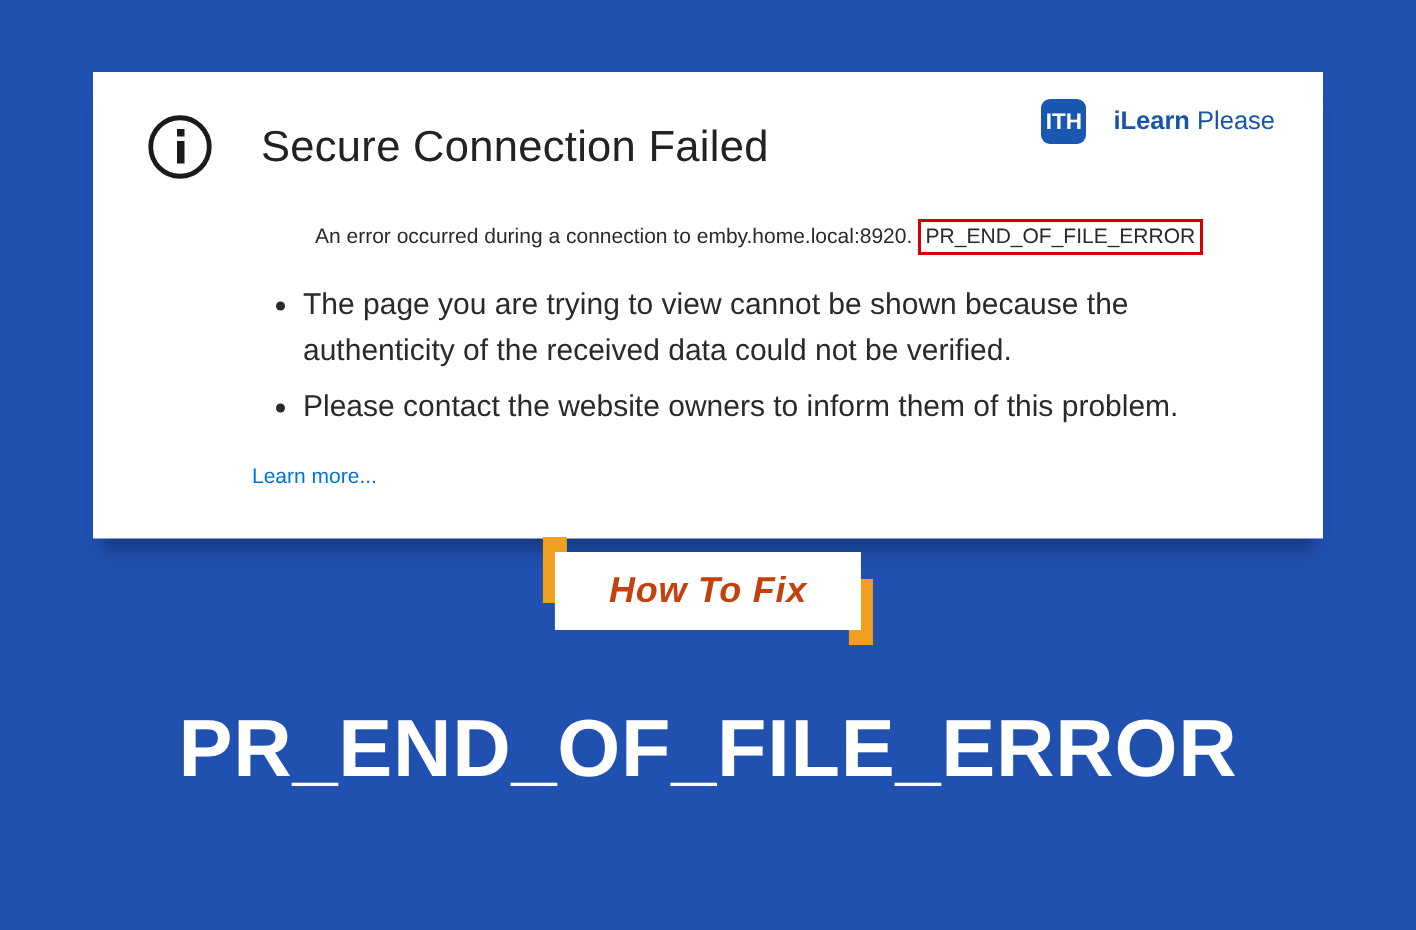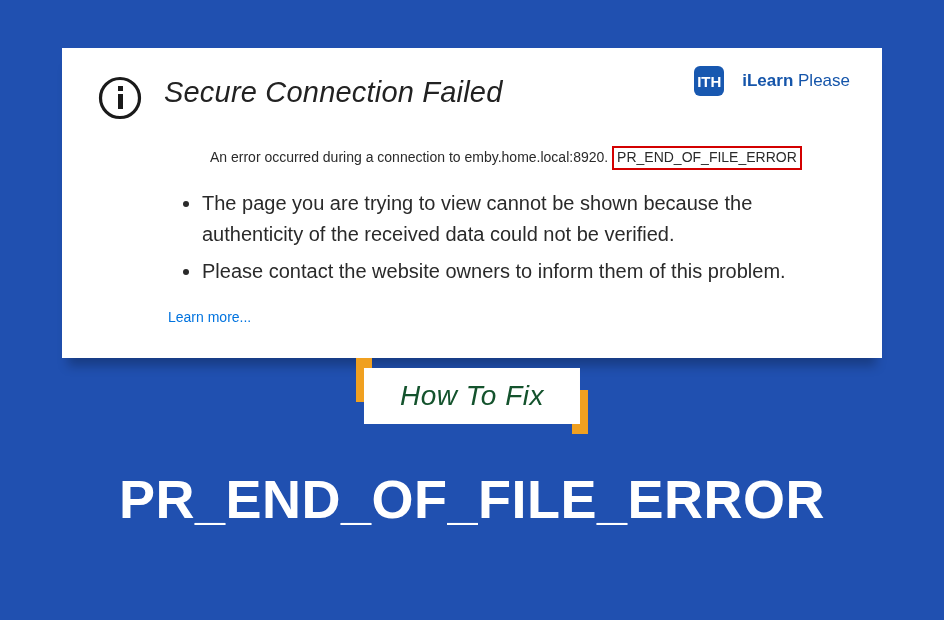--- a/index.html
+++ b/index.html
@@ -15,22 +15,22 @@
     position: absolute;
     left: 62px;
     top: 48px;
     width: 820px;
     background: #fff;
     padding: 28px 40px 32px 36px;
     box-shadow: 0 14px 10px -6px rgba(0,0,0,.25);
   }
   .card-header {
     display: flex;
-    gap: 22px;
-    font-style: italic;
+    align-items: center;
+    gap: 32px;
   }
   .info-icon {
     width: 44px;
     height: 44px;
     flex: 0 0 44px;
   }
   .info-icon circle { fill: none; stroke: #1a1a1a; stroke-width: 3.2; }
   .info-icon path { fill: #1a1a1a; }
   .title {
     font-size: 29px;
@@ -102,24 +102,24 @@
   .accent {
     position: absolute;
     width: 16px;
     height: 44px;
     background: #f0a020;
     z-index: 0;
   }
   .accent.tl { left: -8px; top: -10px; }
   .accent.br { right: -8px; bottom: -10px; }
   .banner-text {
-    font-size: 28px;
-    font-weight: 400;
+    font-size: 24px;
+    font-weight: 700;
     font-style: italic;
-    color: #14532d;
+    color: #c2410c;
     letter-spacing: .5px;
   }
   .headline {
     position: absolute;
     left: 0; right: 0;
     top: 468px;
     text-align: center;
     color: #fff;
     font-size: 54px;
     font-weight: 800;

